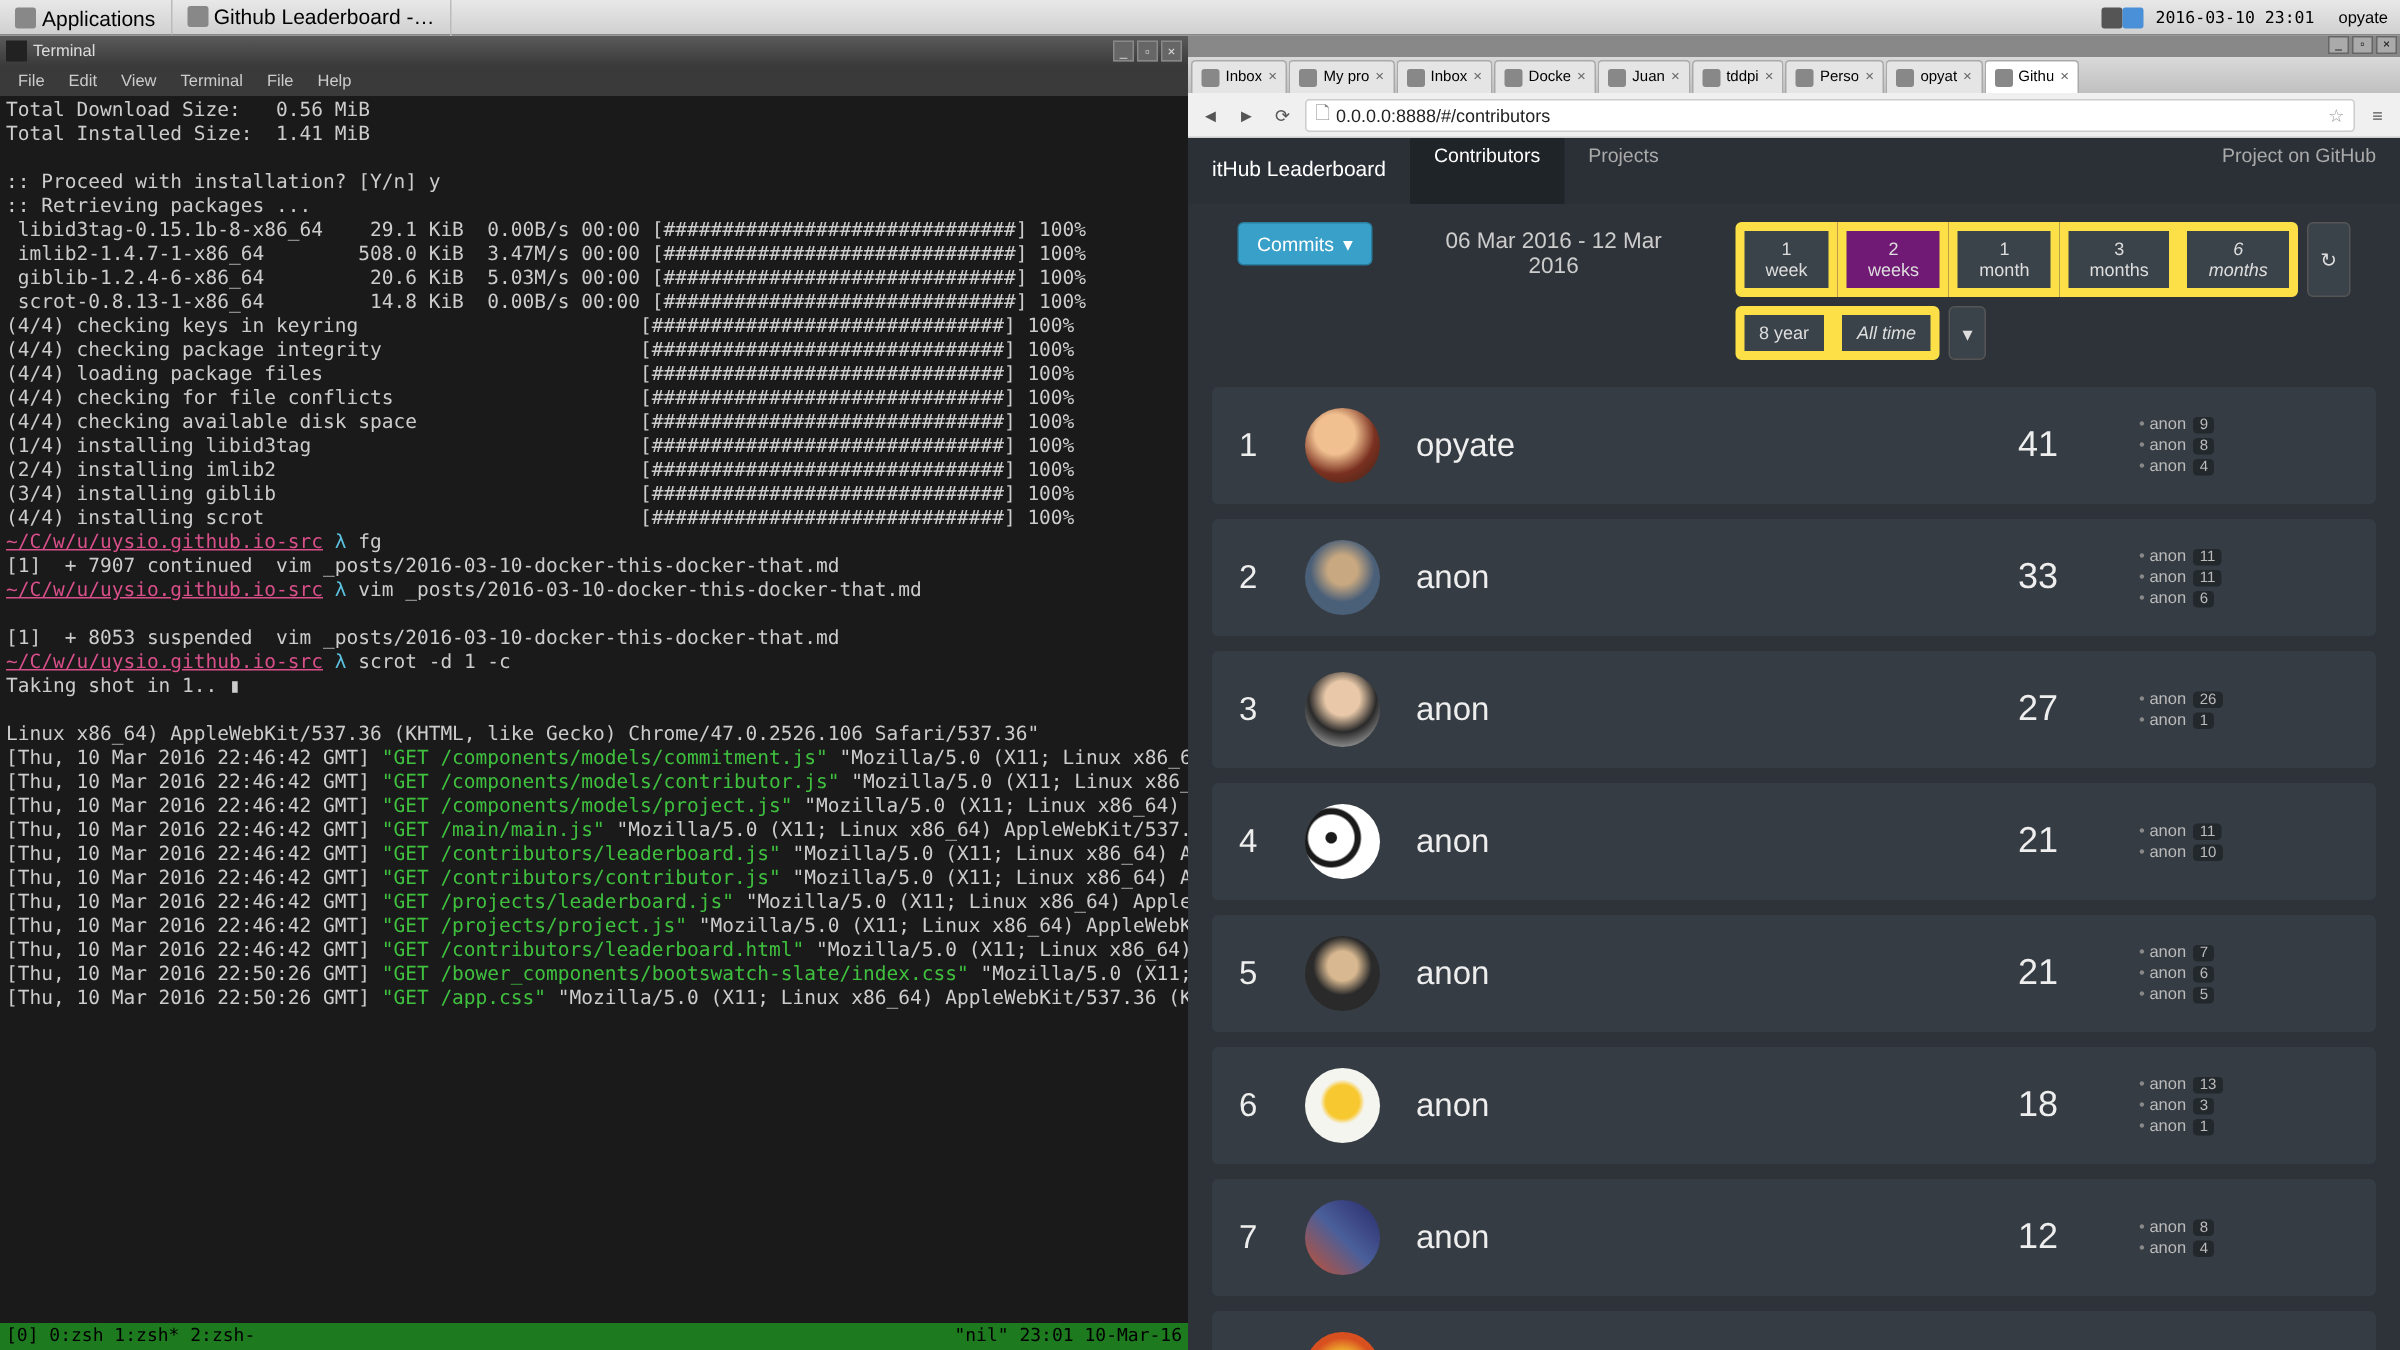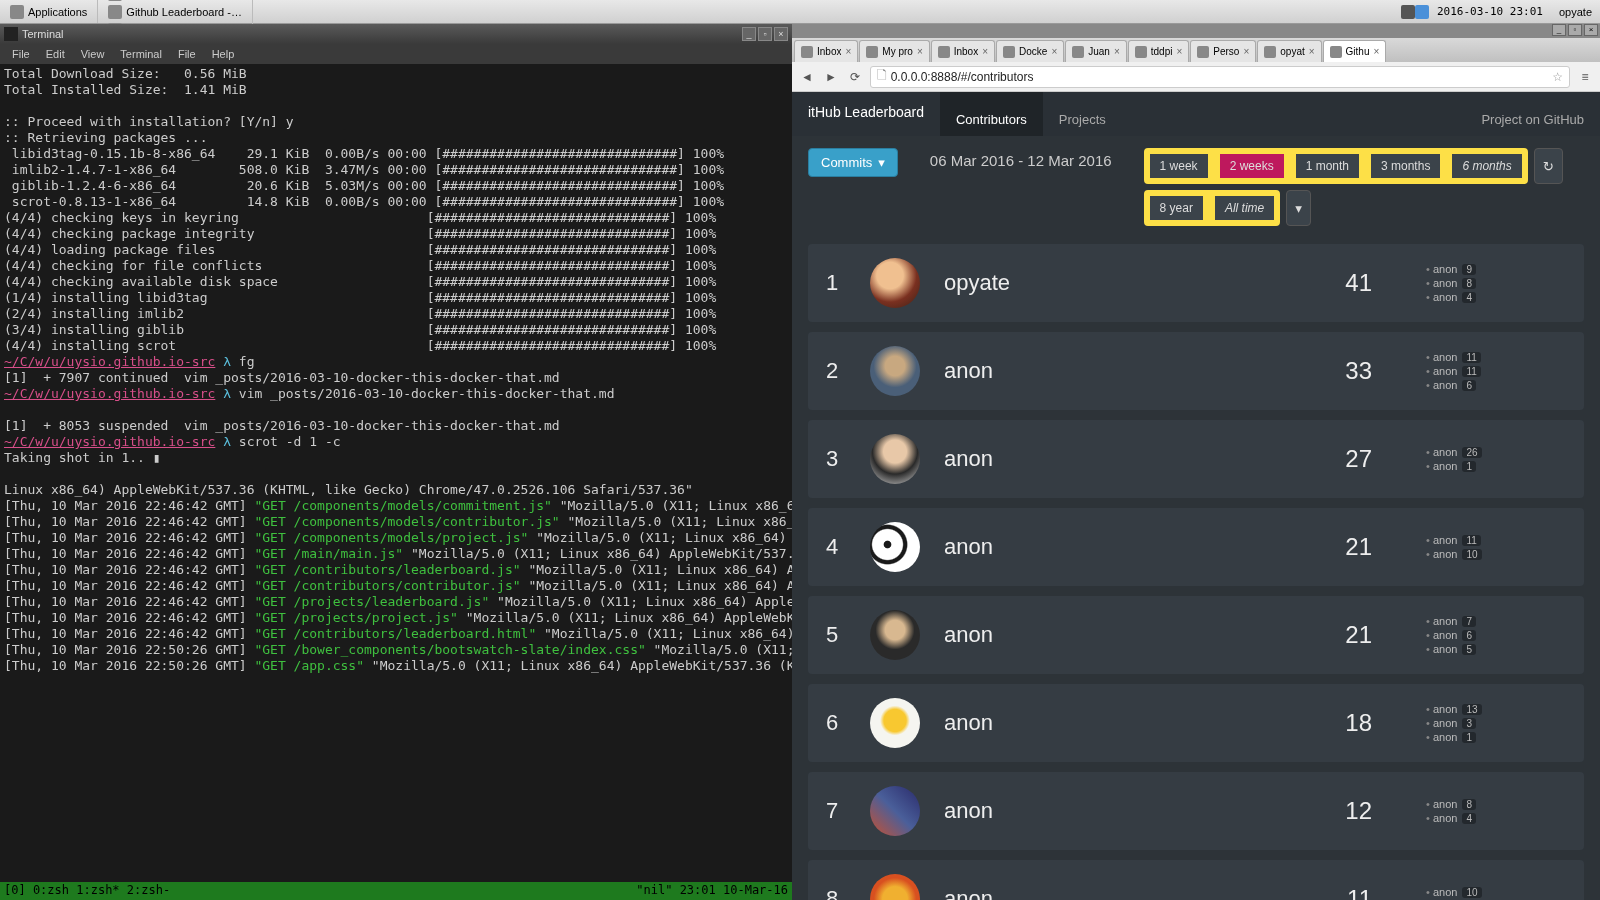--- a/index.html
+++ b/index.html
@@ -1,20 +1,20 @@
 <!DOCTYPE html>
 <html><head>
 <meta charset="utf-8">
 <style>
 * { margin: 0; padding: 0; box-sizing: border-box; }
 body { font-family: sans-serif; font-size: 12px; width: 1600px; height: 900px; overflow: hidden; background: #1a1a1a; position: relative; }
 
 
 .taskbar { height: 24px; background: linear-gradient(#e8e8e8, #d0d0d0); display: flex; align-items: center; border-bottom: 1px solid #999; }
-.taskbar-item { padding: 2px 10px; border-right: 1px solid #bbb; height: 100%; display: flex; align-items: center; gap: 4px; font-size: 11px; cursor: pointer; }
+.taskbar-item { padding: 2px 10px; border-right: 1px solid #bbb; height: 100%; display: flex; align-items: center; gap: 4px; font-size: 14px; cursor: pointer; }
 .taskbar-spacer { flex: 1; }
 .taskbar-clock { padding: 0 8px; font-size: 11px; font-family: monospace; }
 .taskbar-user { padding: 0 8px; font-size: 11px; }
 .mini-icon { width: 14px; height: 14px; background: #888; border-radius: 2px; }
 
 
 .terminal-window { position: absolute; top: 24px; left: 0; width: 792px; height: calc(100% - 24px); background: #2a2a2a; display: flex; flex-direction: column; }
 .term-titlebar { height: 20px; background: linear-gradient(#5a5a5a, #3a3a3a); display: flex; align-items: center; padding: 0 4px; color: #ddd; font-size: 11px; }
 .term-ticon { width: 14px; height: 14px; background: #222; margin-right: 4px; }
 .term-ctrls { margin-left: auto; display: flex; gap: 2px; }
@@ -39,33 +39,33 @@
 .tab-favicon { width: 12px; height: 12px; background: #888; border-radius: 2px; flex-shrink: 0; }
 .urlbar { height: 30px; background: #f0f0f0; display: flex; align-items: center; padding: 0 6px; gap: 6px; border-bottom: 1px solid #ccc; }
 .nav-btn { width: 18px; height: 18px; display: flex; align-items: center; justify-content: center; cursor: pointer; color: #555; }
 .url-input { flex: 1; height: 22px; border: 1px solid #ccc; border-radius: 3px; padding: 0 6px; font-size: 12px; background: #fff; display: flex; align-items: center; }
 .url-text { flex: 1; color: #222; font-family: sans-serif; }
 .star { color: #999; cursor: pointer; }
 
 
 .app-nav { height: 44px; background: #2a3036; display: flex; align-items: stretch; color: #ddd; }
 .nav-brand { padding: 12px 16px; font-size: 14px; color: #fff; }
-.nav-link { padding: 20px 16px; font-size: 13px; color: #aaa; cursor: pointer; }
+.nav-link { padding: 4px 16px; font-size: 13px; color: #aaa; cursor: pointer; }
 .nav-link.active { background: #1f2428; color: #fff; }
 .nav-spacer { flex: 1; }
 
 
-.filter-bar { padding: 12px 16px; display: flex; gap: 12px; background: #2d3338; align-items: flex-start; }
+.filter-bar { padding: 12px 33px; display: flex; gap: 12px; background: #2d3338; align-items: flex-start; }
 .btn-commits { background: #39a0c9; border: 1px solid #2a7ea0; color: #fff; padding: 6px 12px; border-radius: 4px; font-size: 13px; cursor: pointer; display: flex; align-items: center; gap: 6px; }
 .date-range { color: #ccc; font-size: 15px; text-align: center; padding: 4px 20px; }
 .range-row { display: flex; margin-bottom: 6px; }
 .range-btn { background: #3b434a; color: #ddd; border: 6px solid #fde047; padding: 5px 10px; font-size: 12px; cursor: pointer; }
 .range-btn:first-child { border-radius: 4px 0 0 4px; }
 .range-btn.last { border-radius: 0 4px 4px 0; font-style: italic; }
-.range-btn.active { background: #be185d; }
+.range-btn.active { background: #701a75; }
 .range-refresh { background: #3b434a; border: 1px solid #555; padding: 5px 8px; border-radius: 4px; margin-left: 6px; cursor: pointer; color: #ddd; }
 
 
 .leaderboard { flex: 1; overflow-y: auto; padding: 0 16px; }
 .lb-row { background: #353c43; border-radius: 4px; margin-bottom: 10px; padding: 14px 18px; display: flex; align-items: center; gap: 24px; }
 .lb-rank { font-size: 22px; color: #eee; width: 20px; }
 .lb-avatar { width: 50px; height: 50px; border-radius: 50%; background: #888; flex-shrink: 0; }
 .lb-name { font-size: 22px; color: #eee; flex: 1; }
 .lb-count { font-size: 24px; color: #eee; width: 60px; text-align: right; margin-right: 30px; }
 .lb-breakdown { width: 140px; color: #bbb; font-size: 11px; }

